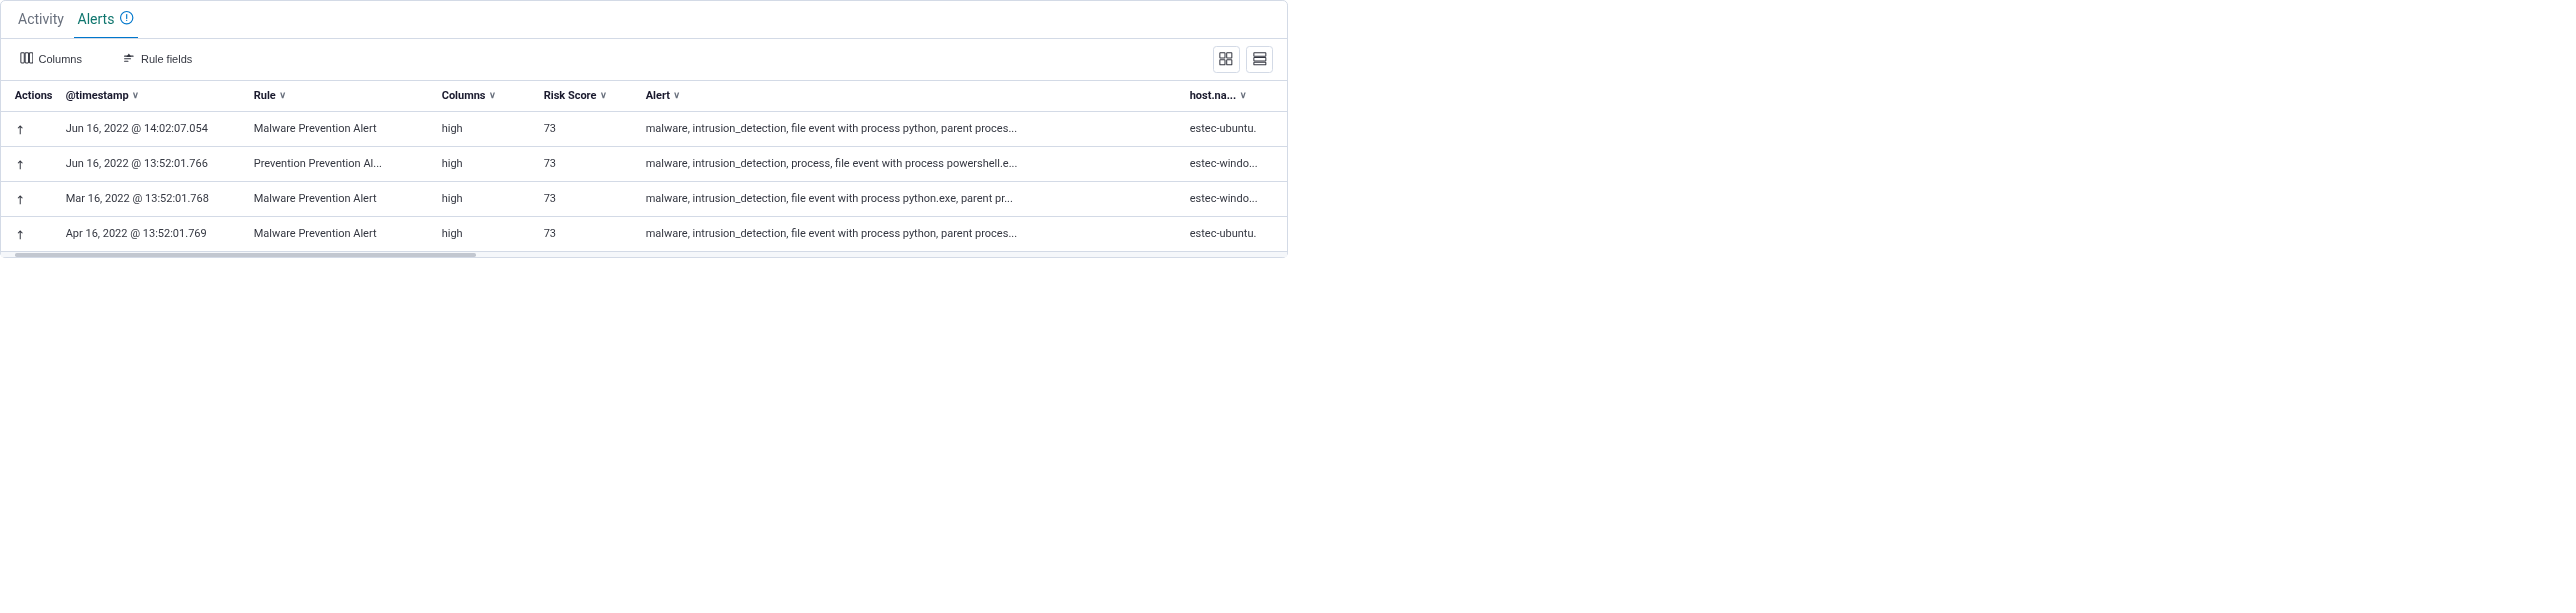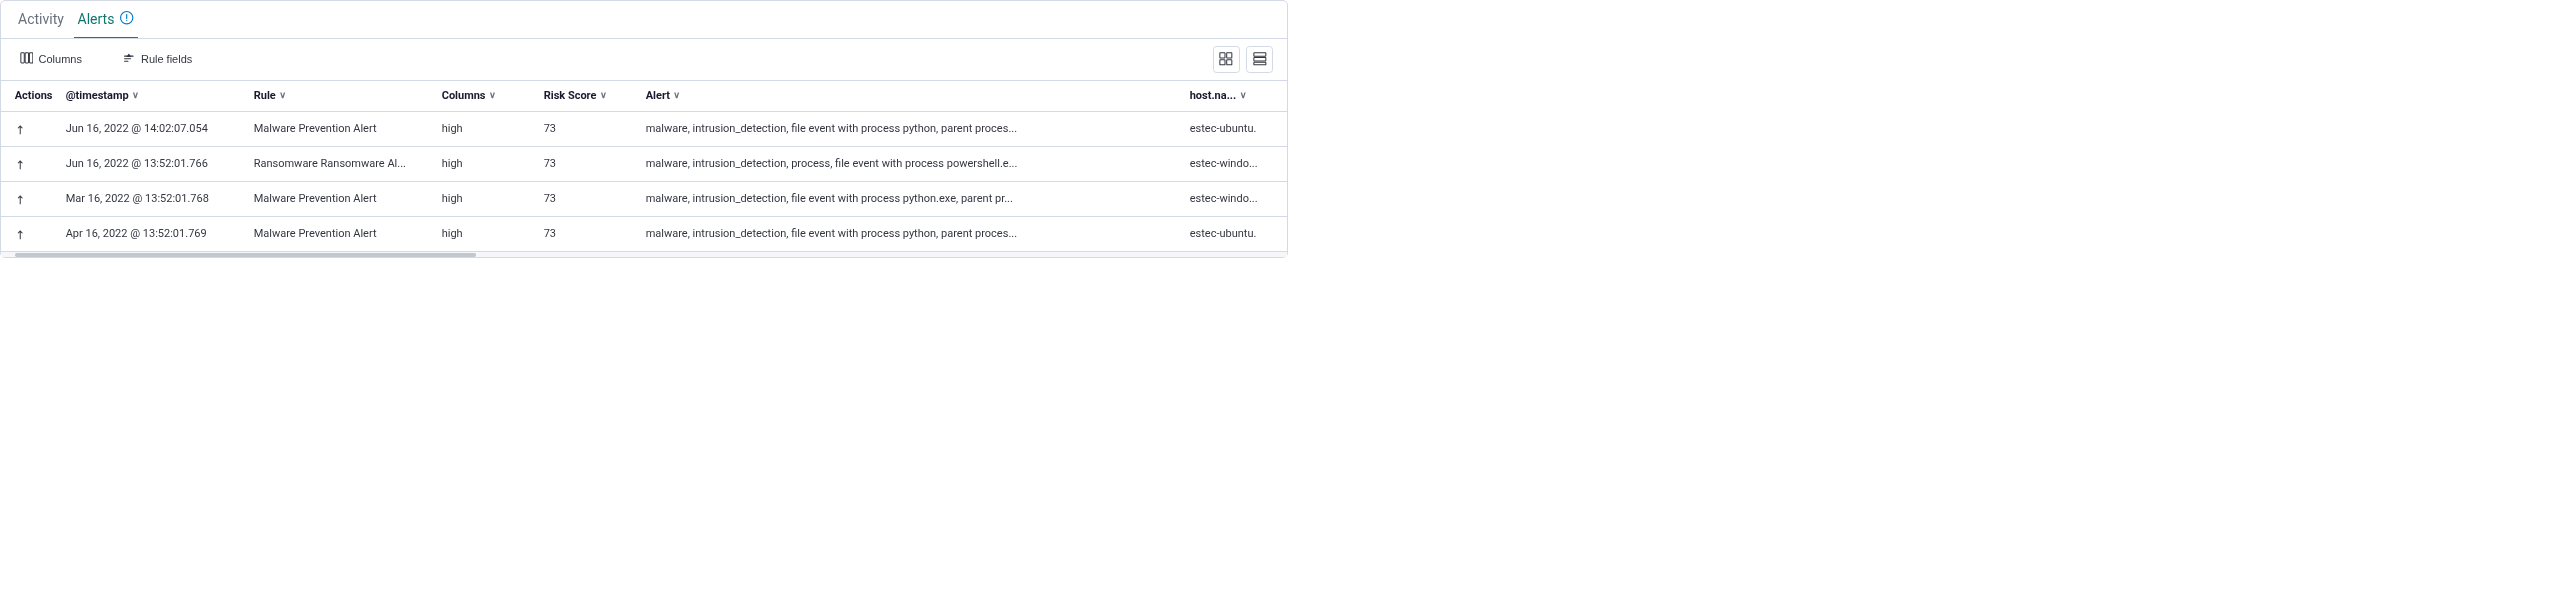--- a/index.html
+++ b/index.html
@@ -327,21 +327,21 @@
             <td>Jun 16, 2022 @ 14:02:07.054</td>
             <td>Malware Prevention Alert</td>
             <td>high</td>
             <td>73</td>
             <td style="max-width: 512px; overflow: hidden; text-overflow: ellipsis; white-space: nowrap;">malware, intrusion_detection, file event with process python, parent proces...</td>
             <td>estec-ubuntu.</td>
           </tr>
           <tr>
             <td><span class="expand-icon" style="font-size:12px; color:#343741; display:inline-block; transform:rotate(-45deg); font-weight:300;">↗</span></td>
             <td>Jun 16, 2022 @ 13:52:01.766</td>
-            <td>Ransomware Ransomware Al...</td>
+            <td>Prevention Prevention Al...</td>
             <td>high</td>
             <td>73</td>
             <td style="max-width: 512px; overflow: hidden; text-overflow: ellipsis; white-space: nowrap;">malware, intrusion_detection, process, file event with process powershell.e...</td>
             <td>estec-windo...</td>
           </tr>
           <tr>
             <td><span class="expand-icon" style="font-size:12px; color:#343741; display:inline-block; transform:rotate(-45deg); font-weight:300;">↗</span></td>
             <td>Mar 16, 2022 @ 13:52:01.768</td>
             <td>Malware Prevention Alert</td>
             <td>high</td>

